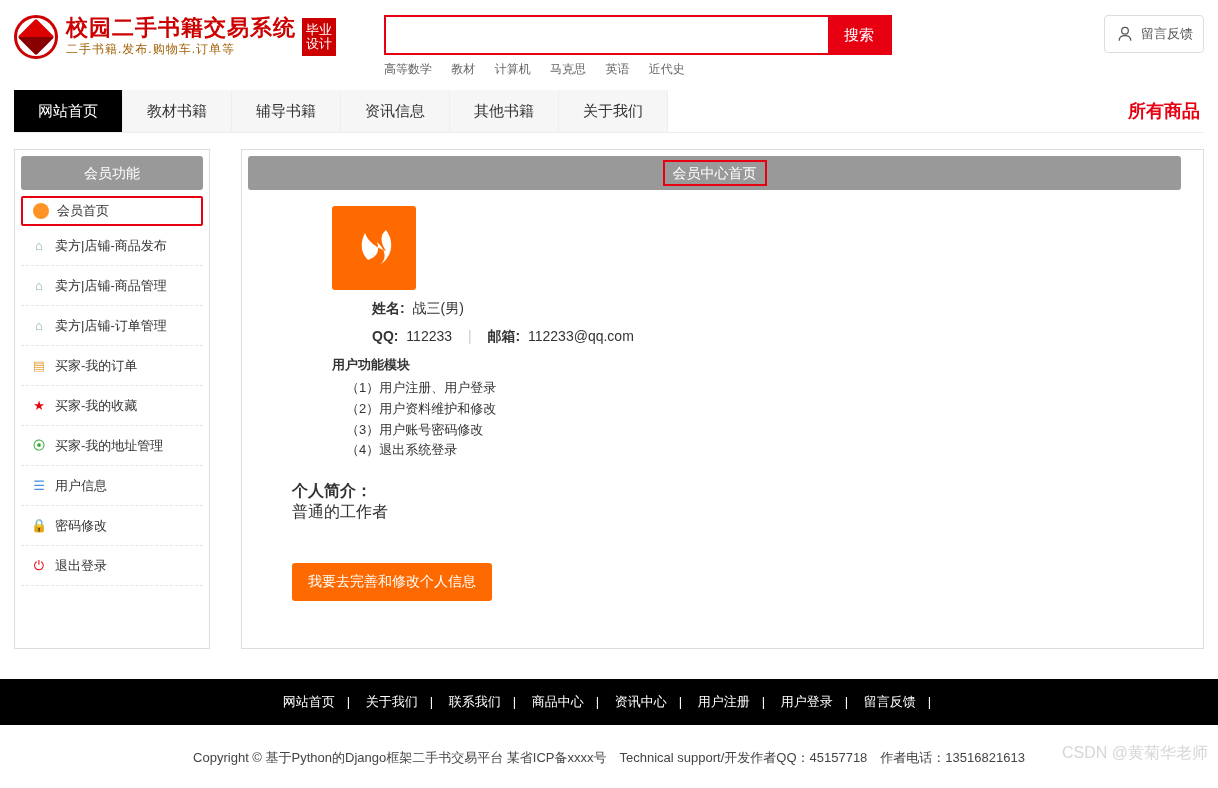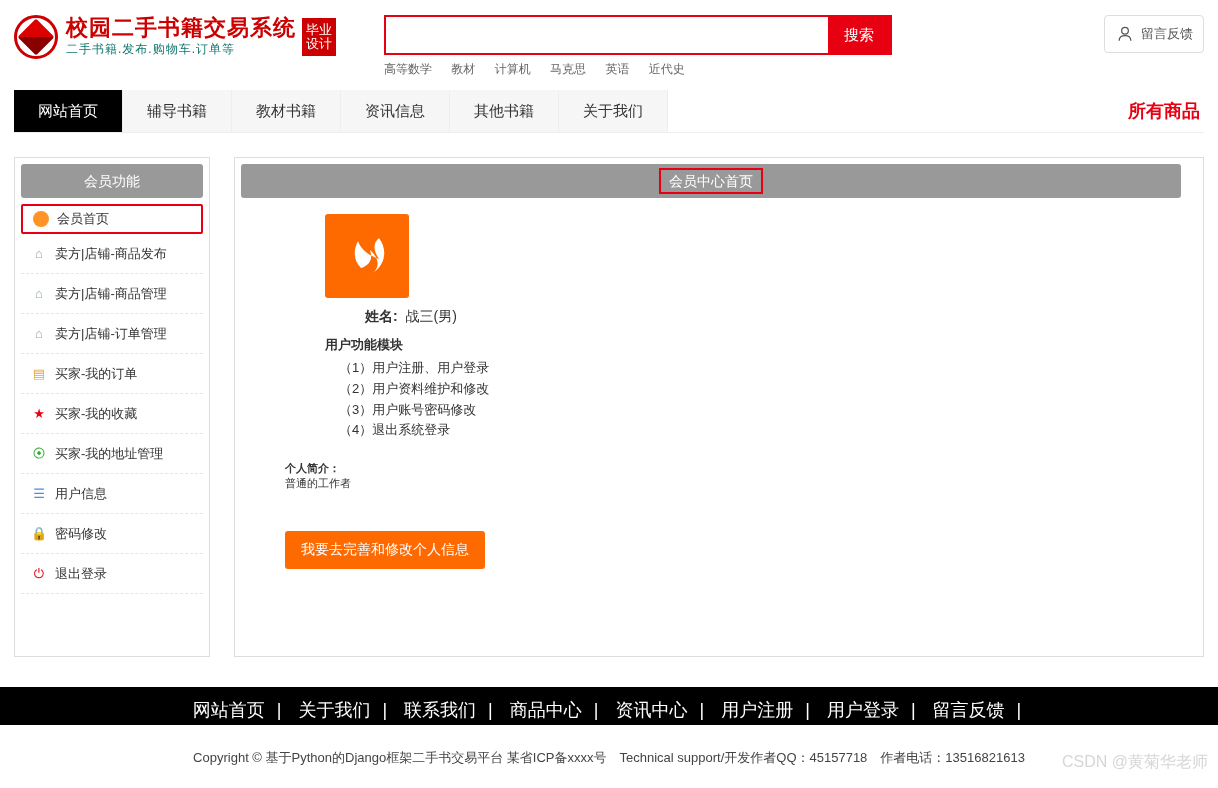--- a/index.html
+++ b/index.html
@@ -7,41 +7,41 @@
 .container { width: 1190px; margin: 0 auto; }
 
 
 .header { padding: 15px 0 0 0; }
 .header-row { display: flex; align-items: flex-start; }
 .logo-area { display: flex; align-items: center; width: 370px; }
 .logo-circle { width: 44px; height: 44px; border: 3px solid #c00; border-radius: 50%; display: flex; align-items: center; justify-content: center; margin-right: 8px; position: relative; }
 .logo-circle::after { content: ''; width: 26px; height: 26px; background: linear-gradient(135deg, #d00 50%, #800 50%); border-radius: 2px; transform: rotate(45deg); }
 .logo-text { display: flex; flex-direction: column; }
 .logo-title { font-size: 22px; color: #c00; font-weight: bold; letter-spacing: 1px; line-height: 1.1; }
-.logo-sub { font-size: 12px; color: #0f766e; letter-spacing: 1px; }
+.logo-sub { font-size: 12px; color: #a16207; letter-spacing: 1px; }
 .logo-badge { background: #c00; color: #fff; font-size: 13px; width: 34px; height: 38px; display: flex; flex-direction: column; align-items: center; justify-content: center; margin-left: 6px; line-height: 1.1; }
 .search-area { flex: 1; }
 .search-box { display: flex; border: 2px solid #e60012; width: 508px; height: 40px; }
 .search-input { flex: 1; border: none; outline: none; padding: 0 8px; font-size: 13px; }
 .search-btn { width: 62px; background: #e60012; color: #fff; border: none; font-size: 15px; cursor: pointer; }
 .search-tags { margin-top: 6px; font-size: 12px; color: #666; }
 .search-tags span { margin-right: 16px; cursor: pointer; }
 .feedback-area { width: 120px; }
 .feedback-btn { display: flex; align-items: center; justify-content: center; border: 1px solid #ddd; border-radius: 4px; height: 38px; width: 100px; font-size: 13px; color: #555; cursor: pointer; margin-left: auto; }
 .feedback-btn svg { width: 20px; height: 20px; margin-right: 6px; }
 
 
 .nav { margin-top: 12px; display: flex; align-items: center; border-bottom: 1px solid #eee; }
 .nav-item { padding: 0 24px; height: 42px; line-height: 42px; font-size: 15px; color: #333; cursor: pointer; border-right: 1px solid #eee; }
 .nav-item.active { background: #000; color: #fff; }
 .nav-item:not(.active) { background: #f6f6f6; }
 .nav-right { margin-left: auto; color: #e60012; font-size: 18px; font-weight: bold; padding-right: 4px; }
 
 
-.main { display: flex; margin-top: 24px; gap: 24px; }
+.main { display: flex; margin-top: 16px; gap: 31px; }
 .sidebar { width: 196px; border: 1px solid #ddd; background: #fff; padding-bottom: 8px; }
 .sidebar-head { background: #999; color: #fff; text-align: center; height: 34px; line-height: 34px; font-size: 14px; border-radius: 3px; margin: 6px; }
 .side-item { display: flex; align-items: center; height: 40px; padding: 0 10px; border-bottom: 1px dashed #e5e5e5; font-size: 13px; color: #333; cursor: pointer; margin: 0 6px; }
 .side-item.hl { border: 2px solid #e60012; height: 30px; border-radius: 2px; align-items: center; }
 .side-ico { width: 16px; height: 16px; margin-right: 8px; display: inline-flex; align-items: center; justify-content: center; font-size: 13px; }
 .ico-orange { background: #ff9326; border-radius: 50%; }
 .c-home { color: #8aa; }
 .c-order { color: #e8a23c; }
 .c-star { color: #e60012; }
 .c-loc { color: #3a3; }
@@ -57,31 +57,31 @@
 .avatar { width: 84px; height: 84px; background: #ff6a00; border-radius: 3px; display: flex; align-items: center; justify-content: center; }
 .avatar svg { width: 60px; height: 60px; fill: #fff; }
 .profile-info { margin-left: 40px; flex: 1; }
 .info-line { font-size: 14px; margin: 10px 0; }
 .info-line .lbl { font-weight: bold; margin-right: 4px; }
 .info-line .sep { color: #ccc; margin: 0 12px; }
 .module-box { width: 220px; font-size: 13px; }
 .module-box .mt { font-weight: bold; margin-bottom: 4px; }
 .module-box .mi { padding-left: 14px; line-height: 1.6; }
 
-.intro { padding: 20px 50px 0 50px; font-size: 11px; }
+.intro { padding: 20px 50px 0 50px; font-size: 16px; }
 .intro .lbl { font-weight: bold; }
 
 .edit-btn { display: inline-block; background: #ff6a00; color: #fff; padding: 10px 16px; font-size: 14px; border: none; border-radius: 3px; margin: 40px 0 0 50px; cursor: pointer; }
 
 
-.footer-black { background: #000; color: #fff; margin-top: 30px; height: 38px; line-height: 46px; text-align: center; font-size: 18px; }
+.footer-black { background: #000; color: #fff; margin-top: 30px; height: 46px; line-height: 46px; text-align: center; font-size: 13px; }
 .footer-black span { color: #fff; margin: 0 4px; }
 .footer-black .sep { color: #fff; margin: 0 8px; }
 .footer-copy { text-align: center; color: #444; font-size: 13px; padding: 24px 0 10px 0; }
-.watermark { position: fixed; right: 10px; bottom: 15px; color: #bbb; font-size: 16px; opacity: .6; pointer-events: none; }
+.watermark { position: fixed; right: 10px; bottom: 24px; color: #bbb; font-size: 16px; opacity: .6; pointer-events: none; }
 </style>
 </head>
 <body>
 
 <div class="container">
   <div class="header">
     <div class="header-row">
       <div class="logo-area">
         <div class="logo-circle"></div>
         <div class="logo-text">
@@ -114,22 +114,22 @@
               <path d="M5 20c0-4 3-6 7-6s7 2 7 6" fill="none" stroke="#555" stroke-width="1.5"></path>
             </svg>
           <span>留言反馈</span>
         </div>
       </div>
     </div>
   </div>
 
   <div class="nav">
     <div class="nav-item active">网站首页</div>
+    <div class="nav-item">教材书籍</div>
     <div class="nav-item">辅导书籍</div>
-    <div class="nav-item">教材书籍</div>
     <div class="nav-item">资讯信息</div>
     <div class="nav-item">其他书籍</div>
     <div class="nav-item">关于我们</div>
     <div class="nav-right">所有商品</div>
   </div>
 
   <div class="main">
     <div class="sidebar">
       <div class="sidebar-head">会员功能</div>
       <div class="side-item hl">
@@ -181,20 +181,27 @@
       <div class="profile-row">
         <div class="avatar">
           <svg viewBox="0 0 100 100">
               <path d="M70 20 C 85 40 80 65 60 78 C 70 70 72 55 55 40 C 60 55 55 65 40 70 C 30 60 25 45 35 25 C 40 40 55 50 70 55 C 60 40 60 28 70 20 Z" fill="#fff"></path>
             </svg>
         </div>
         <div class="profile-info">
           <div class="info-line">
             <span class="lbl">姓名:</span>
             <span>战三(男)</span>
+          </div>
+          <div class="info-line">
+            <span class="lbl">QQ:</span>
+            <span>112233</span>
+            <span class="sep">|</span>
+            <span class="lbl">邮箱:</span>
+            <span>112233@qq.com</span>
           </div>
         </div>
         <div class="module-box">
           <div class="mt">用户功能模块</div>
           <div class="mi">（1）用户注册、用户登录</div>
           <div class="mi">（2）用户资料维护和修改</div>
           <div class="mi">（3）用户账号密码修改</div>
           <div class="mi">（4）退出系统登录</div>
         </div>
       </div>

